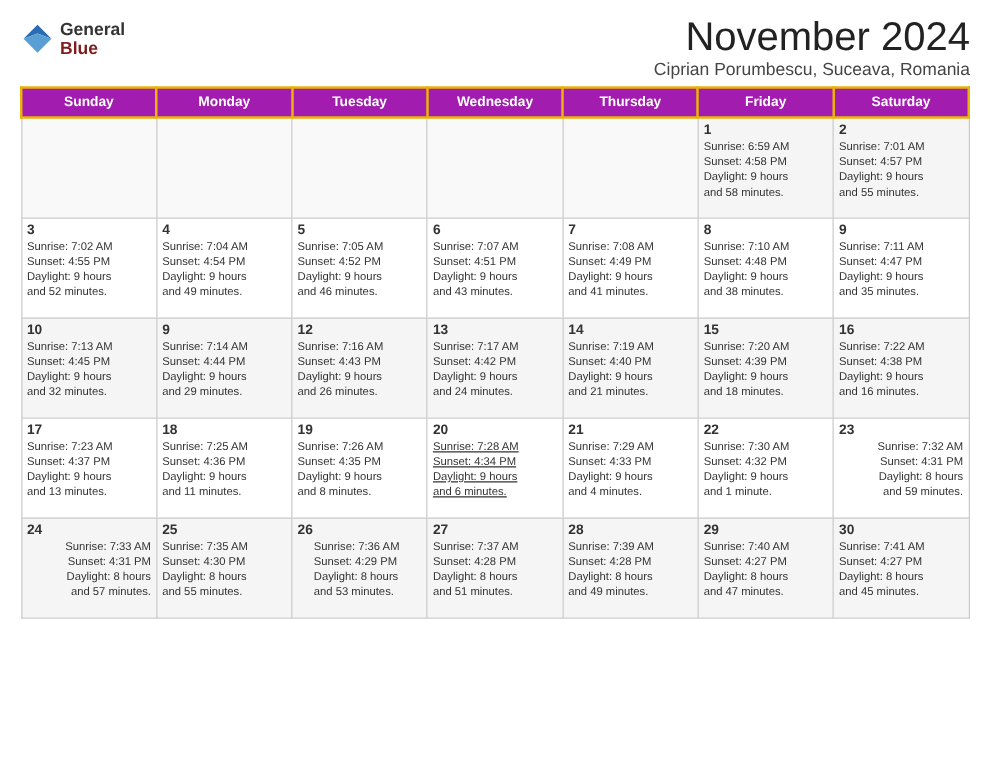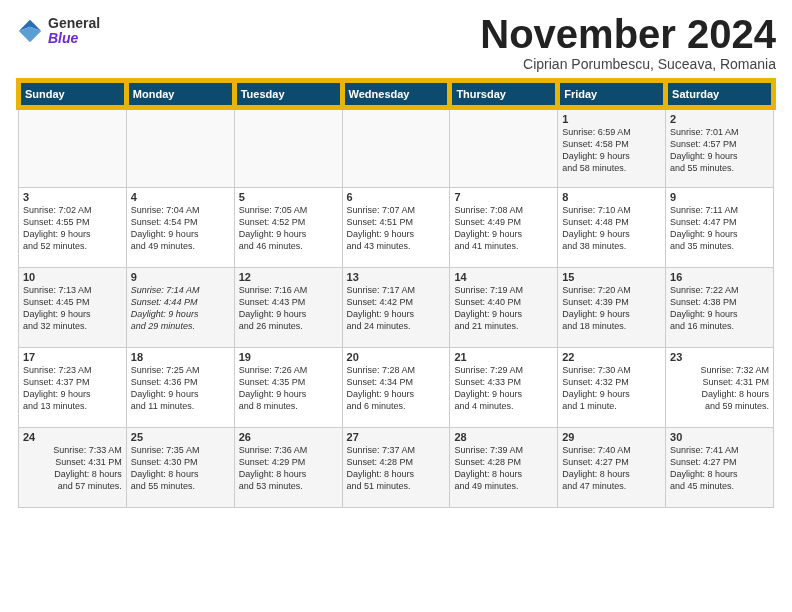--- a/index.html
+++ b/index.html
@@ -32,56 +32,55 @@
       line-height: 1.1;
     }
     .logo-general {
       font-size: 14px;
       font-weight: bold;
       color: #333;
     }
     .logo-blue {
       font-size: 14px;
       font-weight: bold;
-      color: #6d28d9;
-      font-style: italic;
+      color: #7f1d1d;
     }
     .logo-icon {
       width: 28px;
       height: 28px;
       margin-right: 4px;
     }
     .title-block {
       text-align: right;
     }
     .month-title {
-      font-size: 40px;
-      font-weight: bold;
+      font-size: 32px;
+      font-weight: normal;
       color: #222;
       line-height: 1.1;
     }
     .subtitle {
       font-size: 14px;
       color: #444;
       margin-top: 0;
     }
     .calendar {
       width: 100%;
       border-collapse: collapse;
       margin-top: 6px;
       table-layout: fixed;
     }
     .calendar thead th {
-      background: #0c4a6e;
+      background: #a21caf;
       color: #fff;
       font-size: 11px;
       font-weight: bold;
       padding: 5px 4px;
-      text-align: left;
-      border: 5px solid #eab308;
+      text-align: center;
+      border: 2px solid #eab308;
     }
     .calendar tbody td {
       vertical-align: top;
       border: 1px solid #ccc;
       padding: 3px 4px;
       font-size: 9.5px;
       color: #333;
       height: 80px;
       background: #fff;
     }
@@ -215,21 +214,21 @@
         <tr>
           <td>
             <span class="day-number">10</span>
             <div class="day-info" style="white-space: pre-line;">Sunrise: 7:13 AM
 Sunset: 4:45 PM
 Daylight: 9 hours
 and 32 minutes.</div>
           </td>
           <td>
             <span class="day-number">9</span>
-            <div class="day-info" style="white-space: pre-line; font-style: italic;">Sunrise: 7:14 AM
+            <div class="day-info" style="white-space: pre-line;">Sunrise: 7:14 AM
 Sunset: 4:44 PM
 Daylight: 9 hours
 and 29 minutes.</div>
           </td>
           <td>
             <span class="day-number">12</span>
             <div class="day-info" style="white-space: pre-line;">Sunrise: 7:16 AM
 Sunset: 4:43 PM
 Daylight: 9 hours
 and 26 minutes.</div>
@@ -280,21 +279,21 @@
           </td>
           <td>
             <span class="day-number">19</span>
             <div class="day-info" style="white-space: pre-line;">Sunrise: 7:26 AM
 Sunset: 4:35 PM
 Daylight: 9 hours
 and 8 minutes.</div>
           </td>
           <td>
             <span class="day-number">20</span>
-            <div class="day-info" style="white-space: pre-line;">Sunrise: 7:28 AM
+            <div class="day-info" style="white-space: pre-line; text-decoration: underline;">Sunrise: 7:28 AM
 Sunset: 4:34 PM
 Daylight: 9 hours
 and 6 minutes.</div>
           </td>
           <td>
             <span class="day-number">21</span>
             <div class="day-info" style="white-space: pre-line;">Sunrise: 7:29 AM
 Sunset: 4:33 PM
 Daylight: 9 hours
 and 4 minutes.</div>
@@ -324,21 +323,21 @@
           </td>
           <td>
             <span class="day-number">25</span>
             <div class="day-info" style="white-space: pre-line;">Sunrise: 7:35 AM
 Sunset: 4:30 PM
 Daylight: 8 hours
 and 55 minutes.</div>
           </td>
           <td>
             <span class="day-number">26</span>
-            <div class="day-info" style="white-space: pre-line;">Sunrise: 7:36 AM
+            <div class="day-info" style="white-space: pre-line; margin-left: 13px;">Sunrise: 7:36 AM
 Sunset: 4:29 PM
 Daylight: 8 hours
 and 53 minutes.</div>
           </td>
           <td>
             <span class="day-number">27</span>
             <div class="day-info" style="white-space: pre-line;">Sunrise: 7:37 AM
 Sunset: 4:28 PM
 Daylight: 8 hours
 and 51 minutes.</div>

